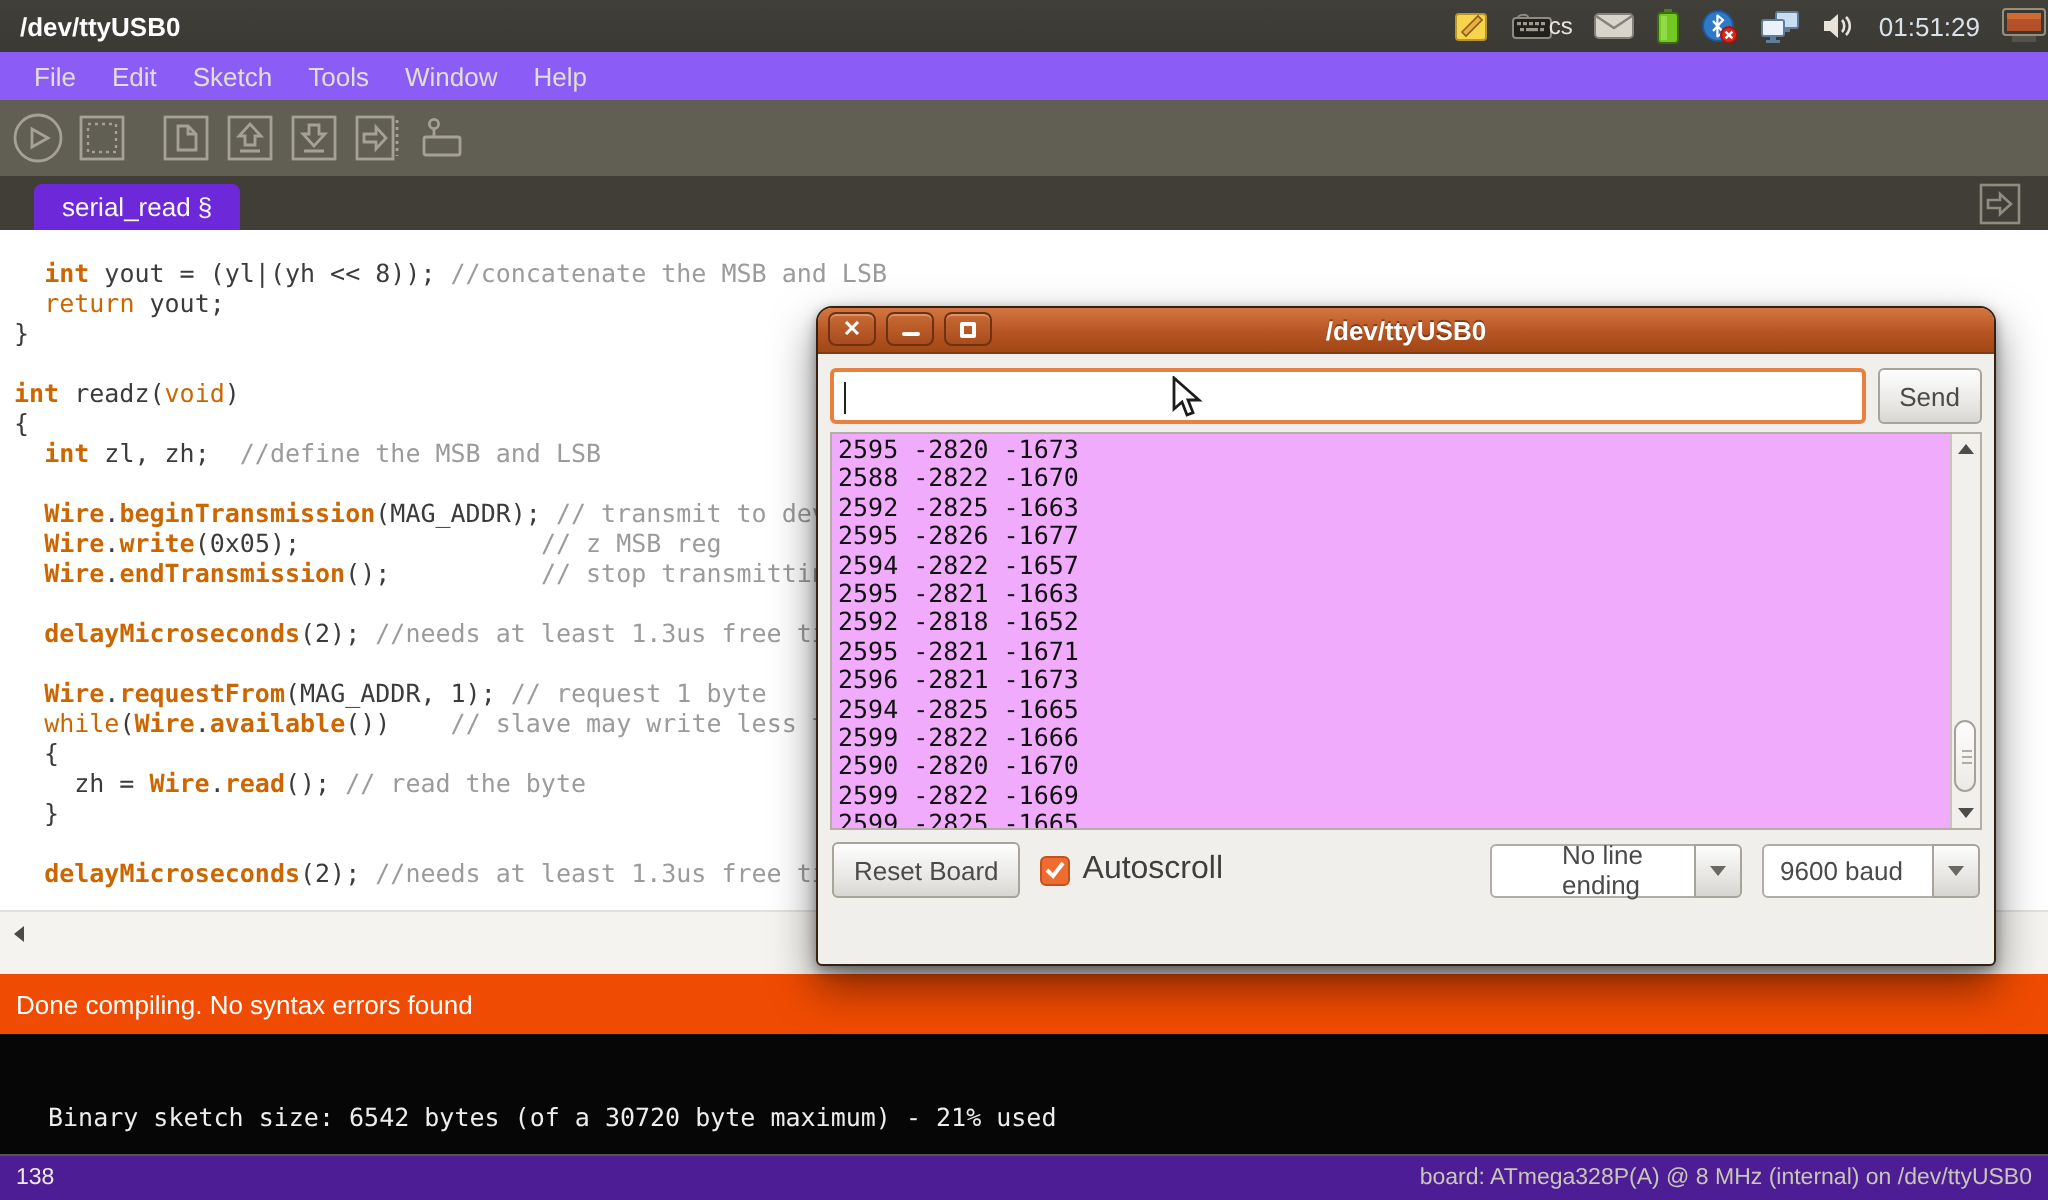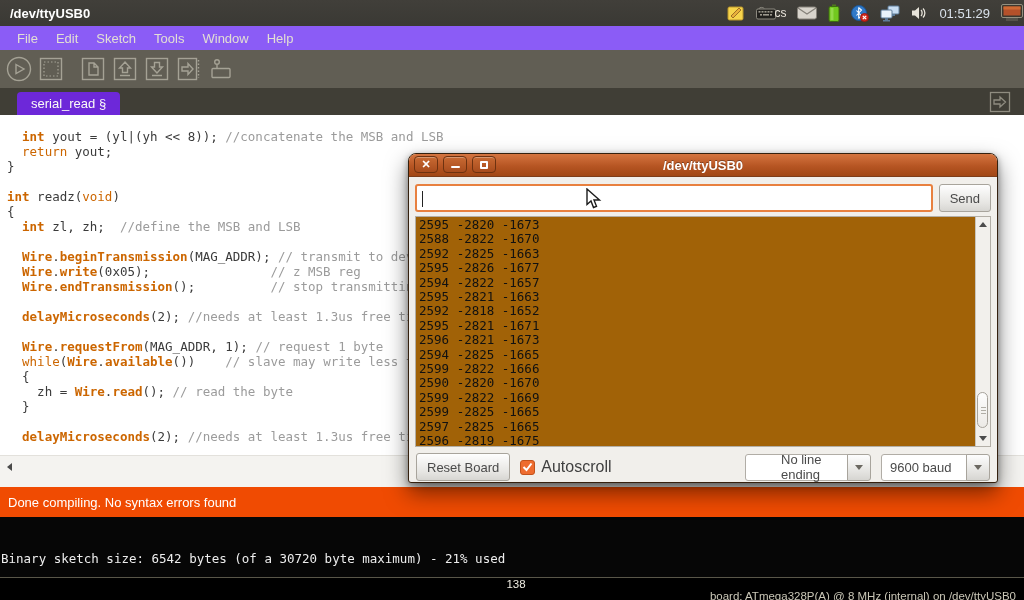--- a/index.html
+++ b/index.html
@@ -44,23 +44,23 @@
   .tk-c  { color:#9b9b9b; }
   .hscroll { position:absolute; left:0; bottom:0; width:100%; height:32px; background:#f4f3f0;
     border-top:1px solid #e3e1dc; }
   .hscroll .arrow-left { position:absolute; left:7px; top:7px; width:0; height:0;
     border-top:4px solid transparent; border-bottom:4px solid transparent; border-right:5px solid #4a4a4a; }
 
   
   .status-orange { position:absolute; left:0; top:487px; width:1024px; height:30px;
     background:#f04b02; color:#ffffff; font-size:13px; display:flex; align-items:center; padding-left:8px; }
   .console { position:absolute; left:0; top:517px; width:1024px; height:60px; background:#060606;
-    color:#ededed; font-family:"DejaVu Sans Mono", monospace; font-size:12.5px; padding:34px 0 0 1px; }
-  .bottom-strip { position:absolute; left:0; top:577px; width:1024px; height:23px; background:#000000;
-    border-top:1px solid #595649; display:flex; align-items:center;flex-direction:column; }
+    color:#ededed; font-family:"DejaVu Sans Mono", monospace; font-size:12.5px; padding:34px 0 0 24px; }
+  .bottom-strip { position:absolute; left:0; top:577px; width:1024px; height:23px; background:#4c1d95;
+    border-top:1px solid #595649; display:flex; align-items:center; }
   .line-no { color:#eeece2; font-size:11.5px; padding-left:8px; }
   .board-info { margin-left:auto; color:#c9c6b6; font-size:11.5px; padding-right:8px; }
 
   
   .serial-win { position:absolute; left:408px; top:153px; width:590px; height:330px;
     background:#f1efeb; border:1px solid #35210f; border-radius:8px 8px 3px 3px;
     box-shadow:0 10px 22px rgba(0,0,0,.5), 0 2px 6px rgba(0,0,0,.35); }
   .sw-titlebar { height:23px; border-radius:7px 7px 0 0; position:relative;
     background:linear-gradient(#d57540,#b65523 55%,#a14715);
     display:flex; align-items:center; justify-content:center;
@@ -74,21 +74,21 @@
   .sw-btn .sq { width:8px; height:8px; border:2px solid #ffffff; border-radius:1px; }
   .sw-btn .mn { width:9px; height:2.5px; background:#ffffff; border-radius:1px; margin-top:5px; }
   .sw-body { padding:5px 6px 0 6px; }
   .sw-inputrow { display:flex; gap:6px; margin-top:2px; }
   .sw-input { flex:1; height:28px; background:#ffffff; border:2px solid #e8803f; border-radius:3px;
     position:relative; }
   .sw-caret { position:absolute; left:5px; top:5px; width:1px; height:16px; background:#222222; }
   .gtk-btn { height:28px; padding:0 10px; border:1px solid #a8a49c; border-radius:3px;
     background:linear-gradient(#fefefe,#e6e5e2 70%,#d7d6d2); color:#4a4a4a; font-size:13px;
     display:flex; align-items:center; justify-content:center; }
-  .sw-data { position:relative; margin-top:4px; height:231px; background:#a16207;
+  .sw-data { position:relative; margin-top:4px; height:199px; background:#f0abfc;
     border:1px solid #b3afa7; overflow:hidden; }
   .sw-rows { position:absolute; left:3px; top:1px; font-family:"DejaVu Sans Mono", monospace;
     font-size:12.5px; line-height:14.4px; color:#111111; white-space:pre; }
   .vscroll { position:absolute; right:0; top:0; width:15px; height:100%;
     background:#f2f0ec; border-left:1px solid #c9c5bd; }
   .vs-up { position:absolute; top:5px; left:3px; width:0; height:0;
     border-left:4px solid transparent; border-right:4px solid transparent; border-bottom:5px solid #4c4c4c; }
   .vs-down { position:absolute; bottom:5px; left:3px; width:0; height:0;
     border-left:4px solid transparent; border-right:4px solid transparent; border-top:5px solid #4c4c4c; }
   .vs-thumb { position:absolute; bottom:18px; left:1px; width:11px; height:36px;

